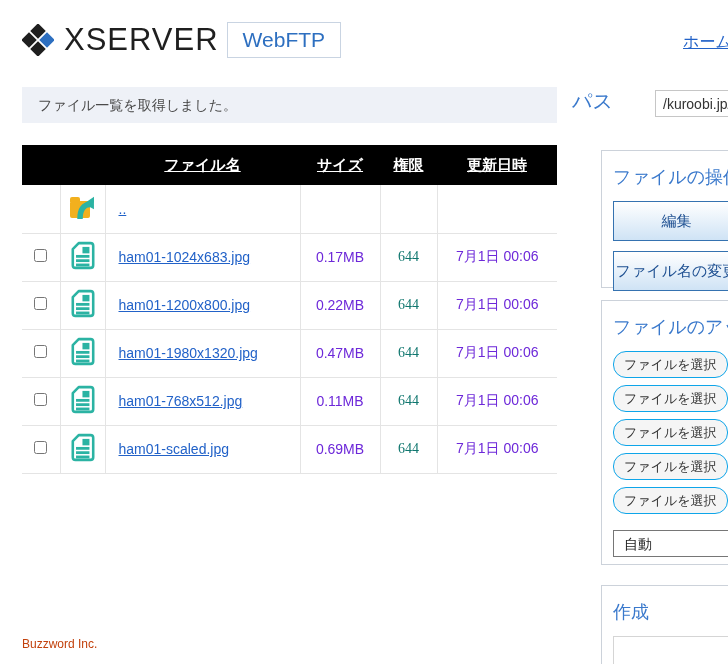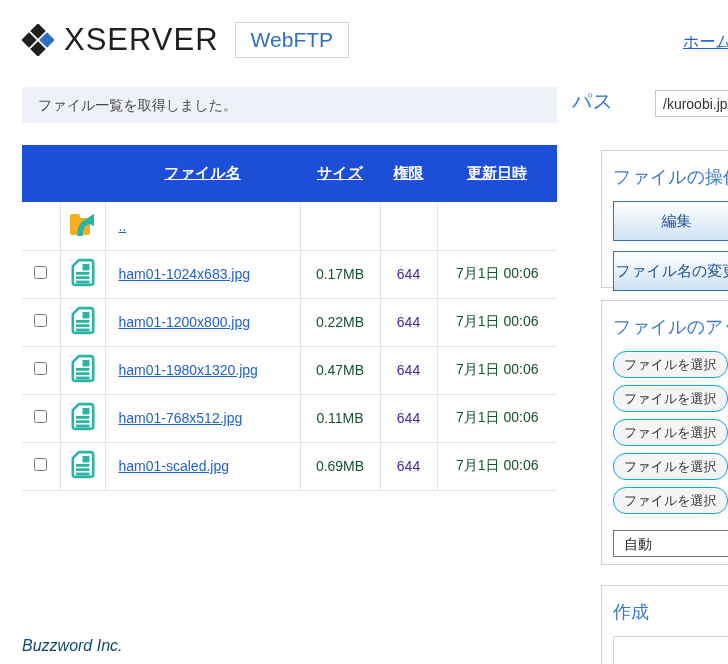--- a/index.html
+++ b/index.html
@@ -8,21 +8,21 @@
     position:relative; overflow:hidden; background:#fff;
     font-family:"Liberation Sans","DejaVu Sans",sans-serif; color:#3c3c3c;
   }
   a { cursor:pointer; }
 
   
   .app-header { position:absolute; left:22px; top:22px; display:flex; align-items:center; }
   .logo-mark { width:32px; height:32px; margin-right:10px; }
   .logo-text { font-size:31px; font-weight:normal; color:#1f1f1f; letter-spacing:1px; }
   .logo-badge {
-    margin-left:16px; border:1px solid #c9d4e2; color:#2d6fc0;
+    margin-left:8px; border:1px solid #c9d4e2; color:#2d6fc0;
     font-size:21px; padding:5px 15px; background:#fff;
   }
   .home-link {
     position:absolute; left:683px; top:32px; font-size:16px;
     color:#2262c8; text-decoration:underline; white-space:nowrap;
   }
 
   
   .notice-bar {
     position:absolute; left:22px; top:87px; width:535px; height:36px;
@@ -43,33 +43,33 @@
     position:absolute; left:22px; top:145px; width:535px;
     border-collapse:collapse; table-layout:fixed; font-size:14px;
   }
   .file-table col.c-check { width:38px; }
   .file-table col.c-icon  { width:45px; }
   .file-table col.c-name  { width:195px; }
   .file-table col.c-size  { width:80px; }
   .file-table col.c-perm  { width:57px; }
   .file-table col.c-date  { width:120px; }
   .file-table thead th {
-    background:#1d4ed8; height:57px; color:#fff; font-size:15px; font-weight:bold;
+    background:#000000; height:40px; color:#fff; font-size:15px; font-weight:bold;
     text-align:center; border:none;
   }
   .file-table thead a { color:#fff; text-decoration:underline; }
   .file-table tbody td {
     height:48px; background:#fff; vertical-align:middle; text-align:center;
     border-bottom:1px solid #e4e4e4; border-right:1px solid #e4e4e4;
   }
   .file-table tbody td:last-child { border-right:none; }
   .file-table td.cell-name { text-align:left; padding-left:13px; }
   .file-table td.cell-name a { color:#2262c8; text-decoration:underline; word-break:break-all; }
-  .file-table td.cell-perm { color:#4c1d95; }
-  .file-table td.cell-size, .file-table td.cell-date { color:#14532d; }
+  .file-table td.cell-perm { color:#0f766e;font-family:Liberation Serif, serif; }
+  .file-table td.cell-size, .file-table td.cell-date { color:#6d28d9; }
   .file-table input[type=checkbox] { width:13px; height:13px; }
   .icon-wrap { display:inline-block; line-height:0; }
 
   
   .side-panel { position:absolute; left:600px; top:0; width:280px; }
   .panel-box {
     position:absolute; left:1px; width:262px; background:#fff;
     border:1px solid #ccd2da; padding:12px 11px;
   }
   .panel-title { font-size:18px; font-weight:normal; color:#3a79cc; white-space:nowrap; margin:2px 0 12px 0; }
@@ -93,21 +93,21 @@
     border:1px solid #767676; background:#fff; font-size:14px;
     padding:0 6px; color:#222; font-family:inherit;
   }
   .create-input {
     display:block; margin-top:10px; width:240px; height:34px;
     border:1px solid #d5d5d5; background:#fff; font-size:14px; padding:0 7px;
     font-family:inherit;
   }
 
   
-  .footer-text { position:absolute; left:22px; top:637px; font-size:16px; color:#0c4a6e;font-style:italic; }
+  .footer-text { position:absolute; left:22px; top:637px; font-size:12px; color:#c2410c; }
 </style>
 </head>
 <body>
 
 <div class="app-header">
   <span class="logo-mark icon-wrap">
     <svg width="32" height="32" viewBox="0 0 32 32">
       <rect x="10.5" y="1.5" width="11" height="11" transform="rotate(45 16 7)" fill="#1f1f1f"></rect>
       <rect x="1.5" y="10.5" width="11" height="11" transform="rotate(45 7 16)" fill="#1f1f1f"></rect>
       <rect x="10.5" y="19.5" width="11" height="11" transform="rotate(45 16 25)" fill="#1f1f1f"></rect>

